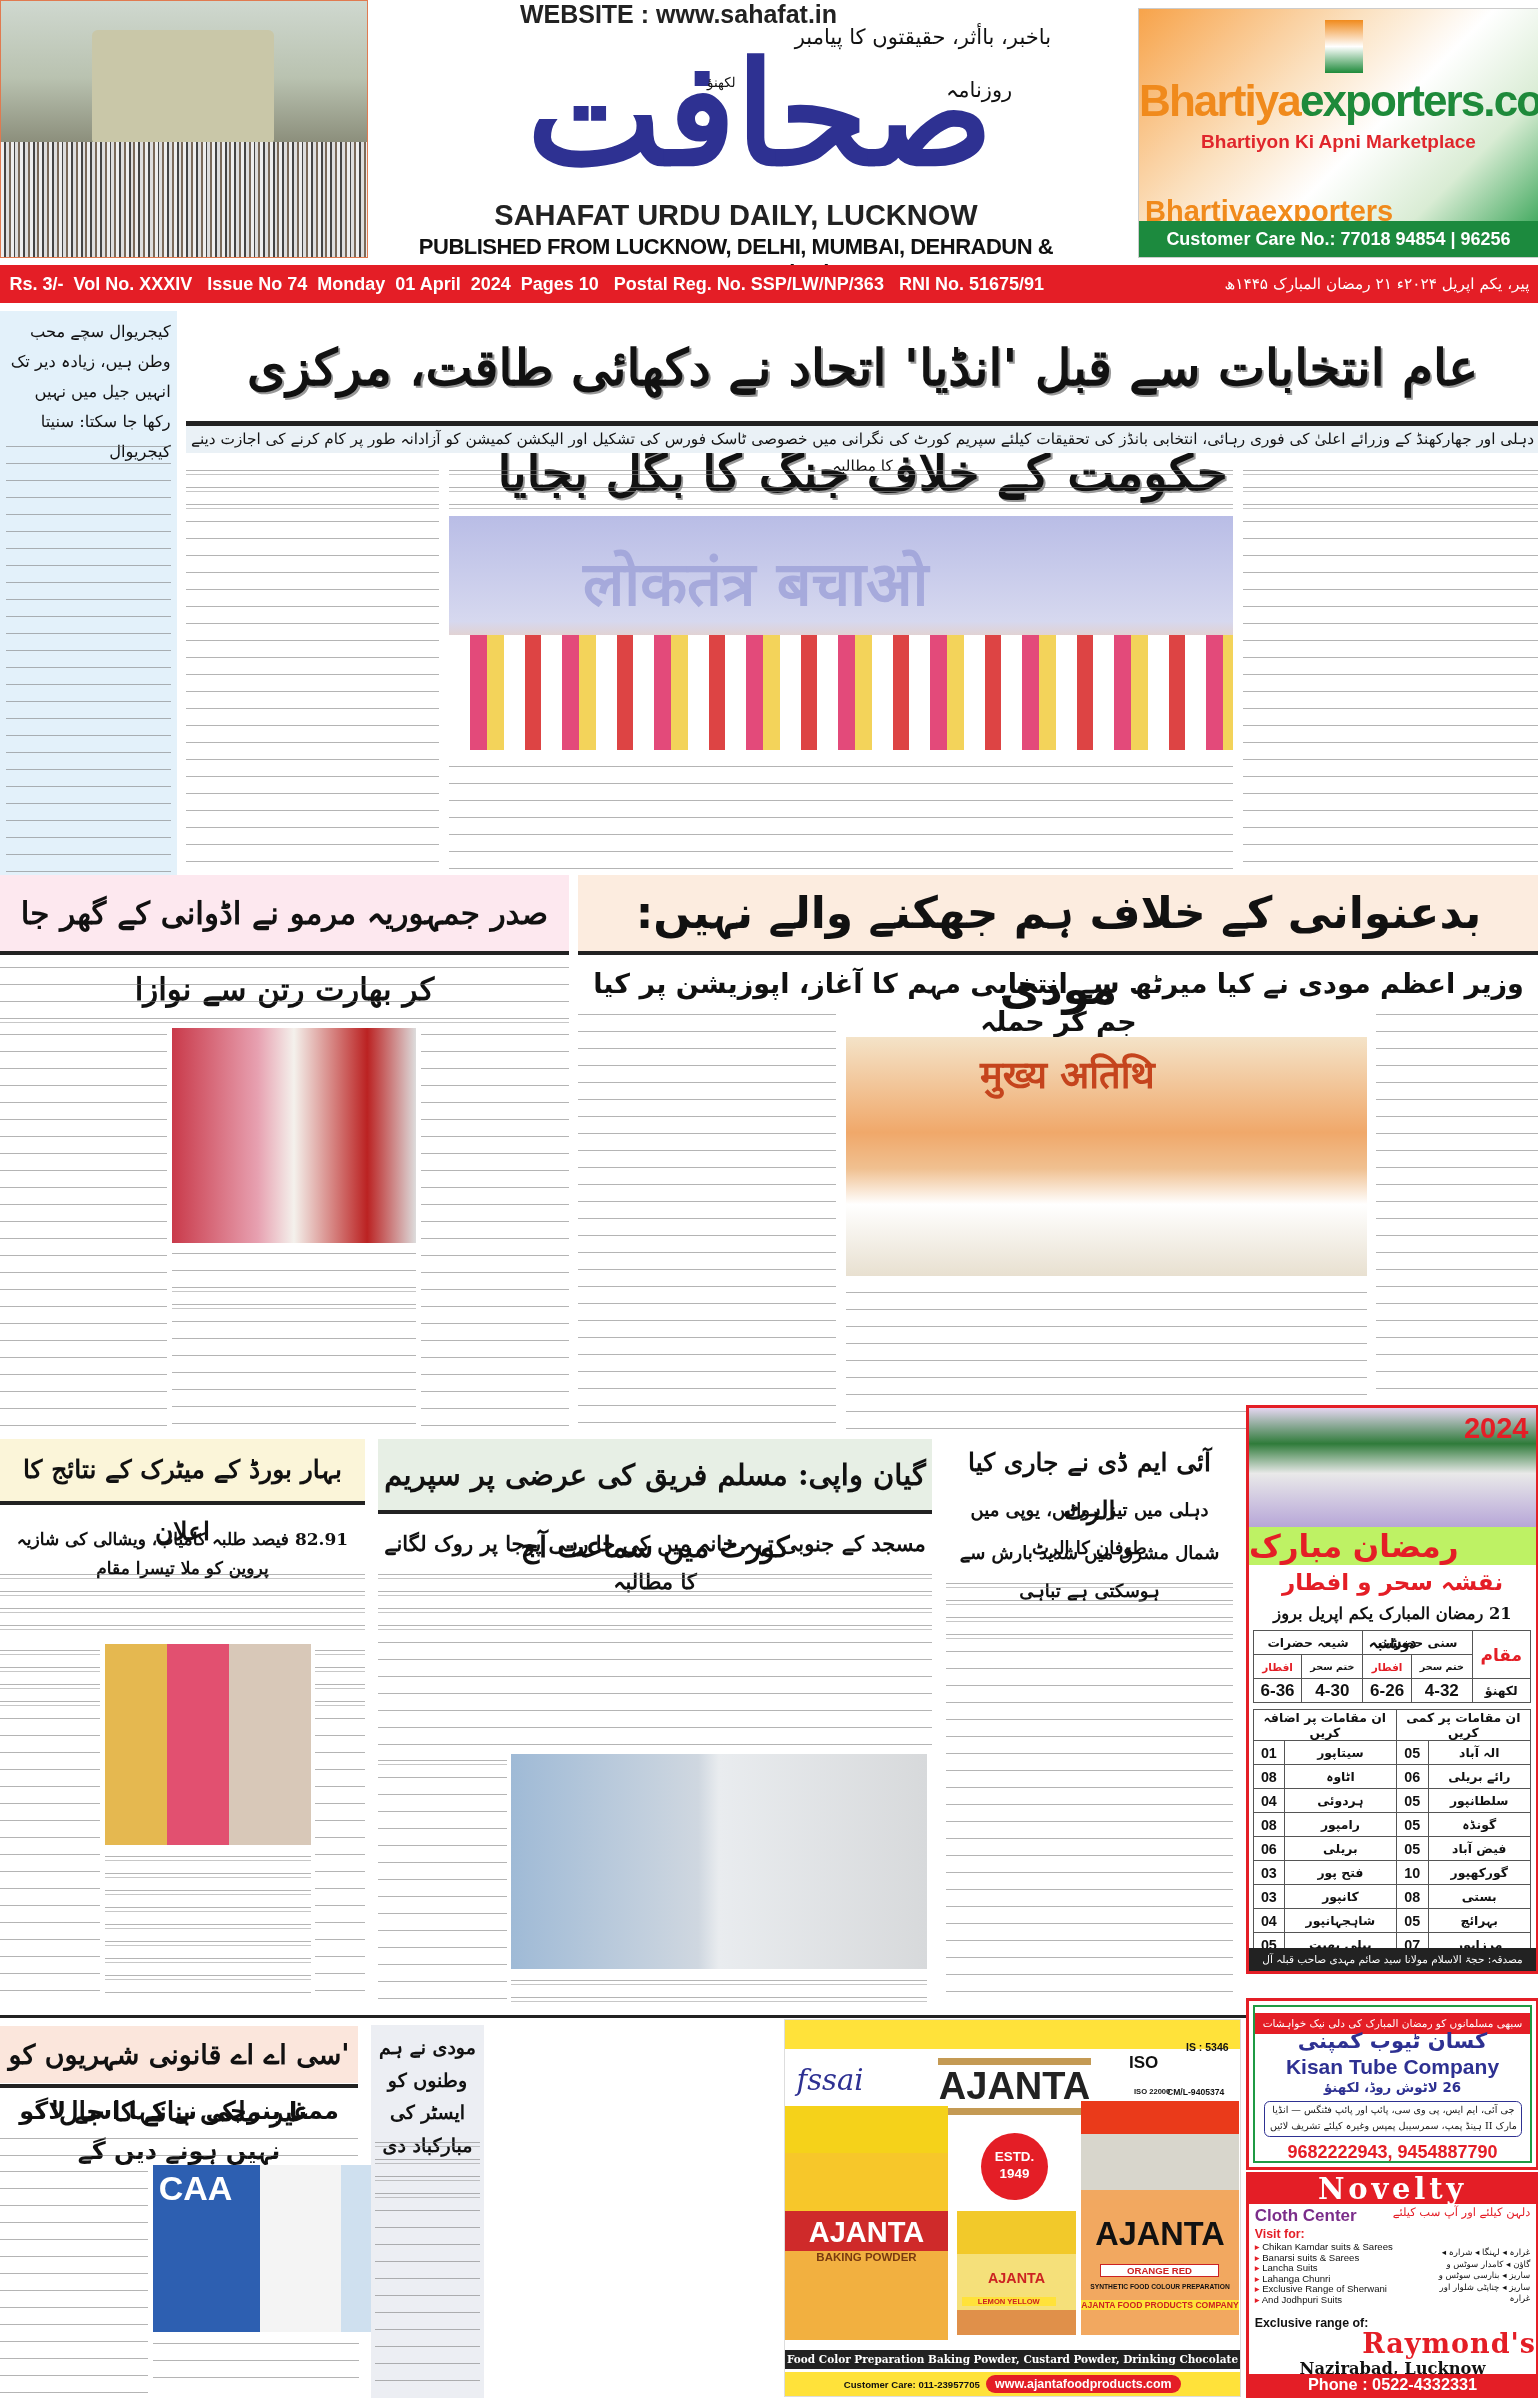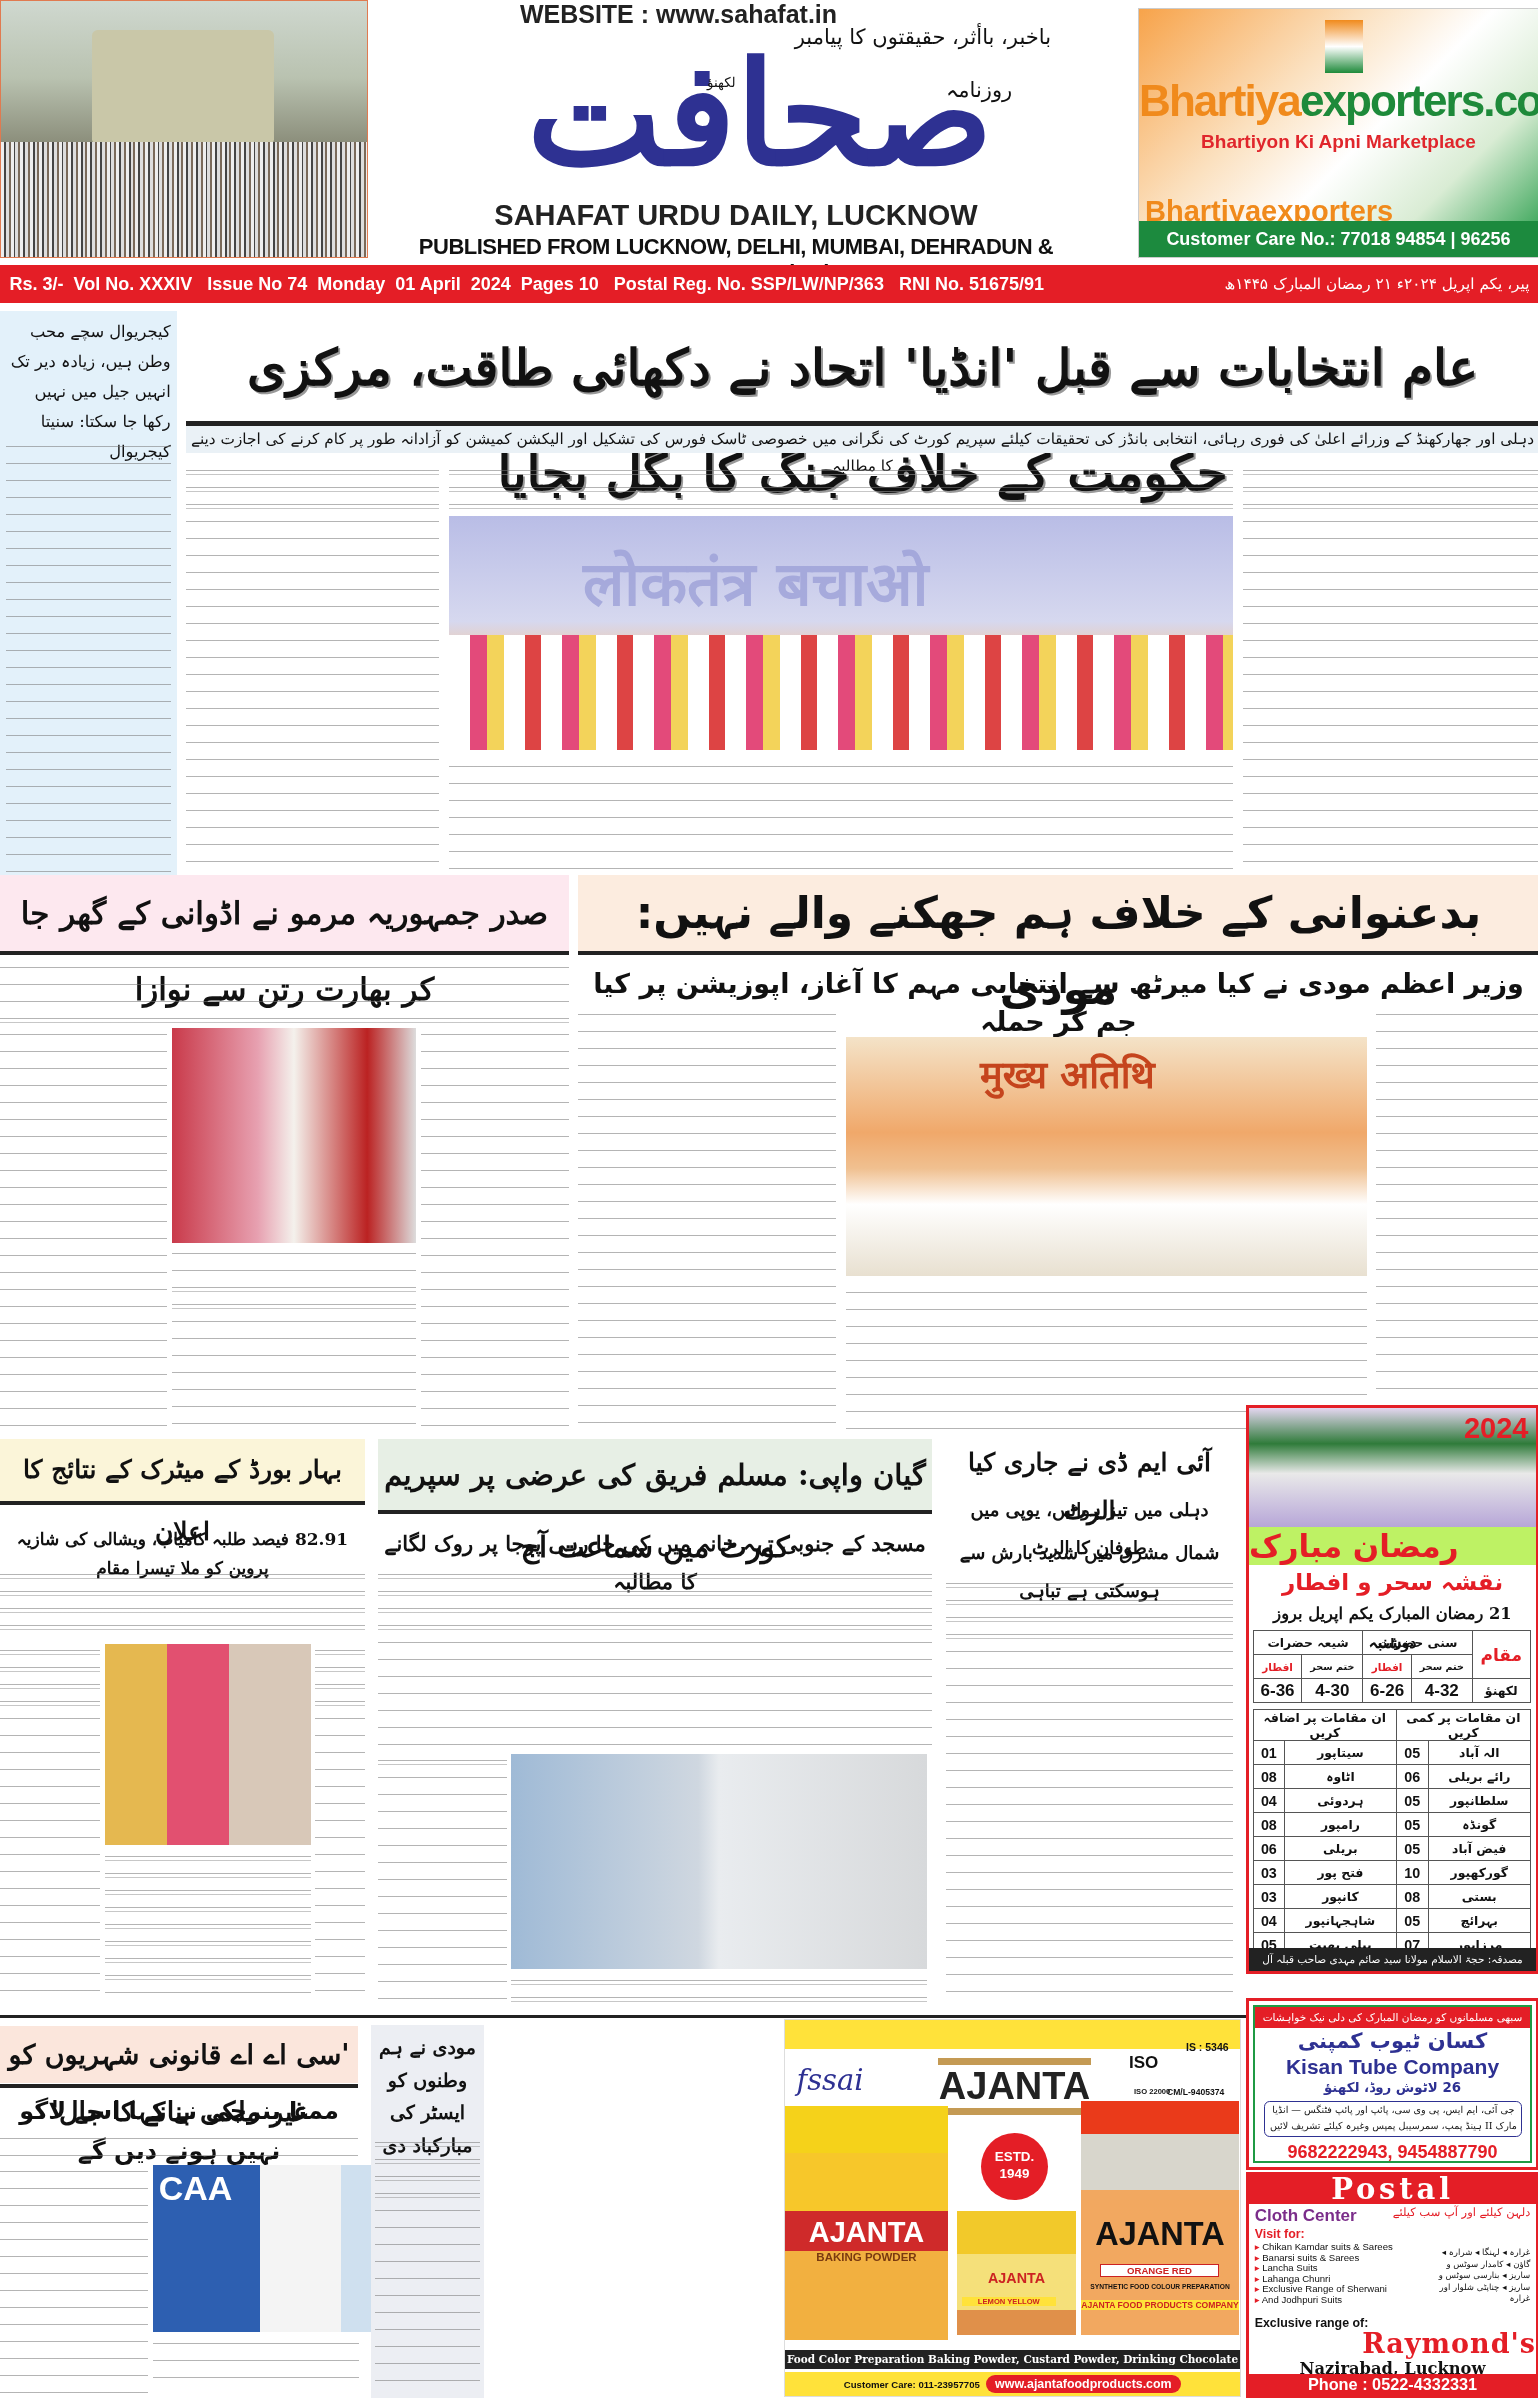--- a/index.html
+++ b/index.html
@@ -93,21 +93,21 @@
 .jar3{position:absolute;left:296px;top:81px;width:158px;height:234px;background:linear-gradient(180deg,#ea3a1a 0 14%,#d8d6cc 14% 38%,#f2a860 38%)}
 .jar3 .l{position:absolute;left:0;top:115px;width:100%;text-align:center;font:bold 32.5px "Liberation Sans",sans-serif;color:#111}
 .jar3 .s{position:absolute;left:19px;top:163px;width:119px;text-align:center;font:bold 9.6px "Liberation Sans",sans-serif;color:#c22;background:#fff;border:1px solid #c22}
 .jar3 .s2{position:absolute;left:0;top:182px;width:100%;text-align:center;font:bold 6.7px "Liberation Sans",sans-serif}
 .jar3 .s3{position:absolute;left:0;top:199px;width:100%;text-align:center;font:bold 8.6px "Liberation Sans",sans-serif;color:#c22;background:#ffe23a}
 .ajanta .bar{position:absolute;left:0;top:330px;width:100%;height:19px;background:#222;color:#fff;text-align:center;font:bold 10.5px/19px "DejaVu Serif",serif}
 .ajanta .cc{position:absolute;left:0;top:352px;width:100%;height:24px;background:#ffe23a;font:bold 9.6px/24px "Liberation Sans",sans-serif;text-align:center}
 .ajanta .cc .url{background:#e41e26;color:#fff;border-radius:9.6px;padding:1.9px 9.6px;font-size:12.4px;margin-left:5.7px}
 .kisan{left:1246px;top:1998px;width:293px;height:172px;border:3.8px solid #e41e26;background:#fff}
 .kisan .inner{position:absolute;left:3.8px;top:3.8px;right:3.8px;bottom:3.8px;border:2.9px solid #1f9a44}
-.kisan .r1{position:absolute;left:0;top:0;width:100%;height:21px;background:#e41e26;color:#fff;font:10.5px/21px "DejaVu Serif",serif;text-align:center;direction:rtl}
+.kisan .r1{position:absolute;left:0;top:6px;width:100%;height:21px;background:#e41e26;color:#fff;font:10.5px/21px "DejaVu Serif",serif;text-align:center;direction:rtl}
 .kisan .r2{position:absolute;left:0;top:21px;width:100%;font:bold 21px/27px "DejaVu Sans",sans-serif;color:#2e3192;text-align:center;direction:rtl}
 .kisan .r3{position:absolute;left:0;top:48px;width:100%;font:bold 21px/23px "Liberation Sans",sans-serif;color:#2e3192;text-align:center}
 .kisan .r4{position:absolute;left:0;top:71px;width:100%;font:bold 13.4px/19px "DejaVu Sans",sans-serif;color:#2e3192;text-align:center;direction:rtl}
 .kisan .r5{position:absolute;left:9.6px;top:94px;width:258px;height:36px;border:1.9px solid #2e3192;border-radius:5.7px;font:9.6px/16.3px "DejaVu Serif",serif;text-align:center;direction:rtl}
 .kisan .r6{position:absolute;left:0;top:134px;width:100%;font:bold 18px/23px "Liberation Sans",sans-serif;color:#e41e26;text-align:center}
 .novelty{left:1246px;top:2172px;width:293px;height:226px;border:3.8px solid #e41e26;background:#fff}
 .novelty .n1{position:absolute;left:0;top:0;width:100%;height:29px;background:#e41e26;color:#fff;font:bold 29px/29px "DejaVu Serif",serif;text-align:center;letter-spacing:3.8px}
 .novelty .n2{position:absolute;left:5.7px;top:31px;font:bold 17px "Liberation Sans",sans-serif;color:#7b2d8a}
 .novelty .n2u{position:absolute;right:5.7px;top:31px;font:11.5px/13.4px "DejaVu Serif",serif;color:#e41e26;direction:rtl}
 .novelty .n3{position:absolute;left:5.7px;top:52px;font:bold 12.4px "Liberation Sans",sans-serif;color:#e41e26}
@@ -348,21 +348,21 @@
     <div class="r1">سبھی مسلمانوں کو رمضان المبارک کی دلی نیک خواہشات</div>
     <div class="r2">کسان ٹیوب کمپنی</div>
     <div class="r3">Kisan Tube Company</div>
     <div class="r4">26 لاٹوش روڈ، لکھنؤ</div>
     <div class="r5">جی آئی، ایم ایس، پی وی سی، پائپ اور پائپ فٹنگس — انڈیا مارک II ہینڈ پمپ، سمرسیبل پمپس وغیرہ کیلئے تشریف لائیں</div>
     <div class="r6">9682222943, 9454887790</div>
   </div>
 </div>
 
 <div class="abs novelty">
-  <div class="n1">Postal</div>
+  <div class="n1">Novelty</div>
   <div class="n2">Cloth Center</div>
   <div class="n2u">دلہن کیلئے اور آپ سب کیلئے</div>
   <div class="n3">Visit for:</div>
   <ul>
     <li>Chikan Kamdar suits &amp; Sarees</li>
     <li>Banarsi suits &amp; Sarees</li>
     <li>Lancha Suits</li>
     <li>Lahanga Chunri</li>
     <li>Exclusive Range of Sherwani</li>
     <li>And Jodhpuri Suits</li>

